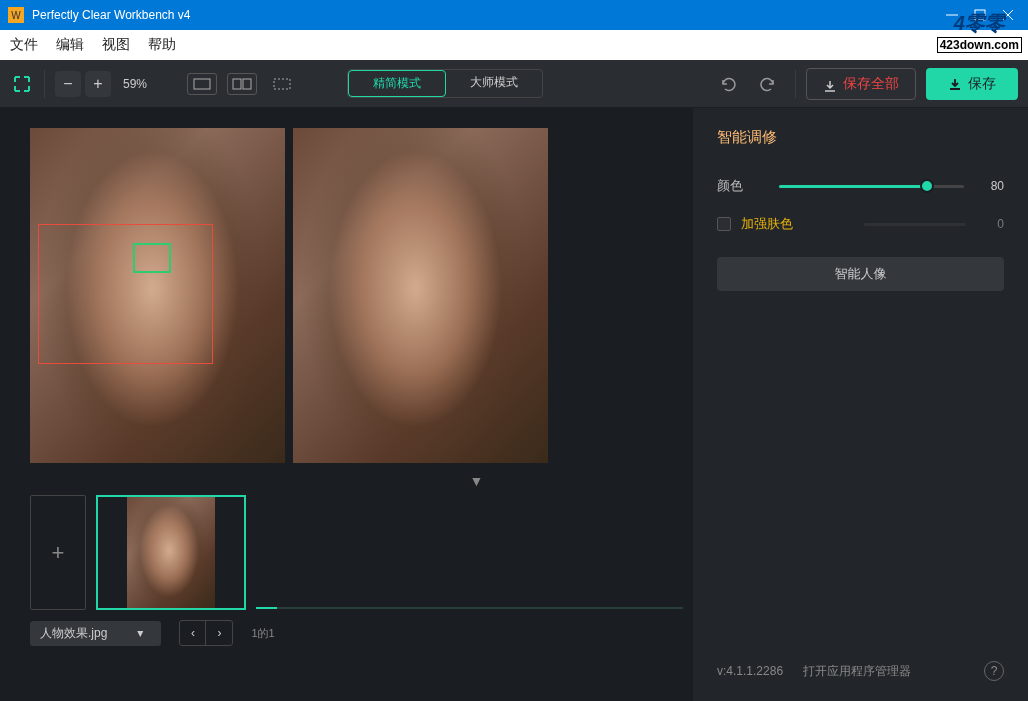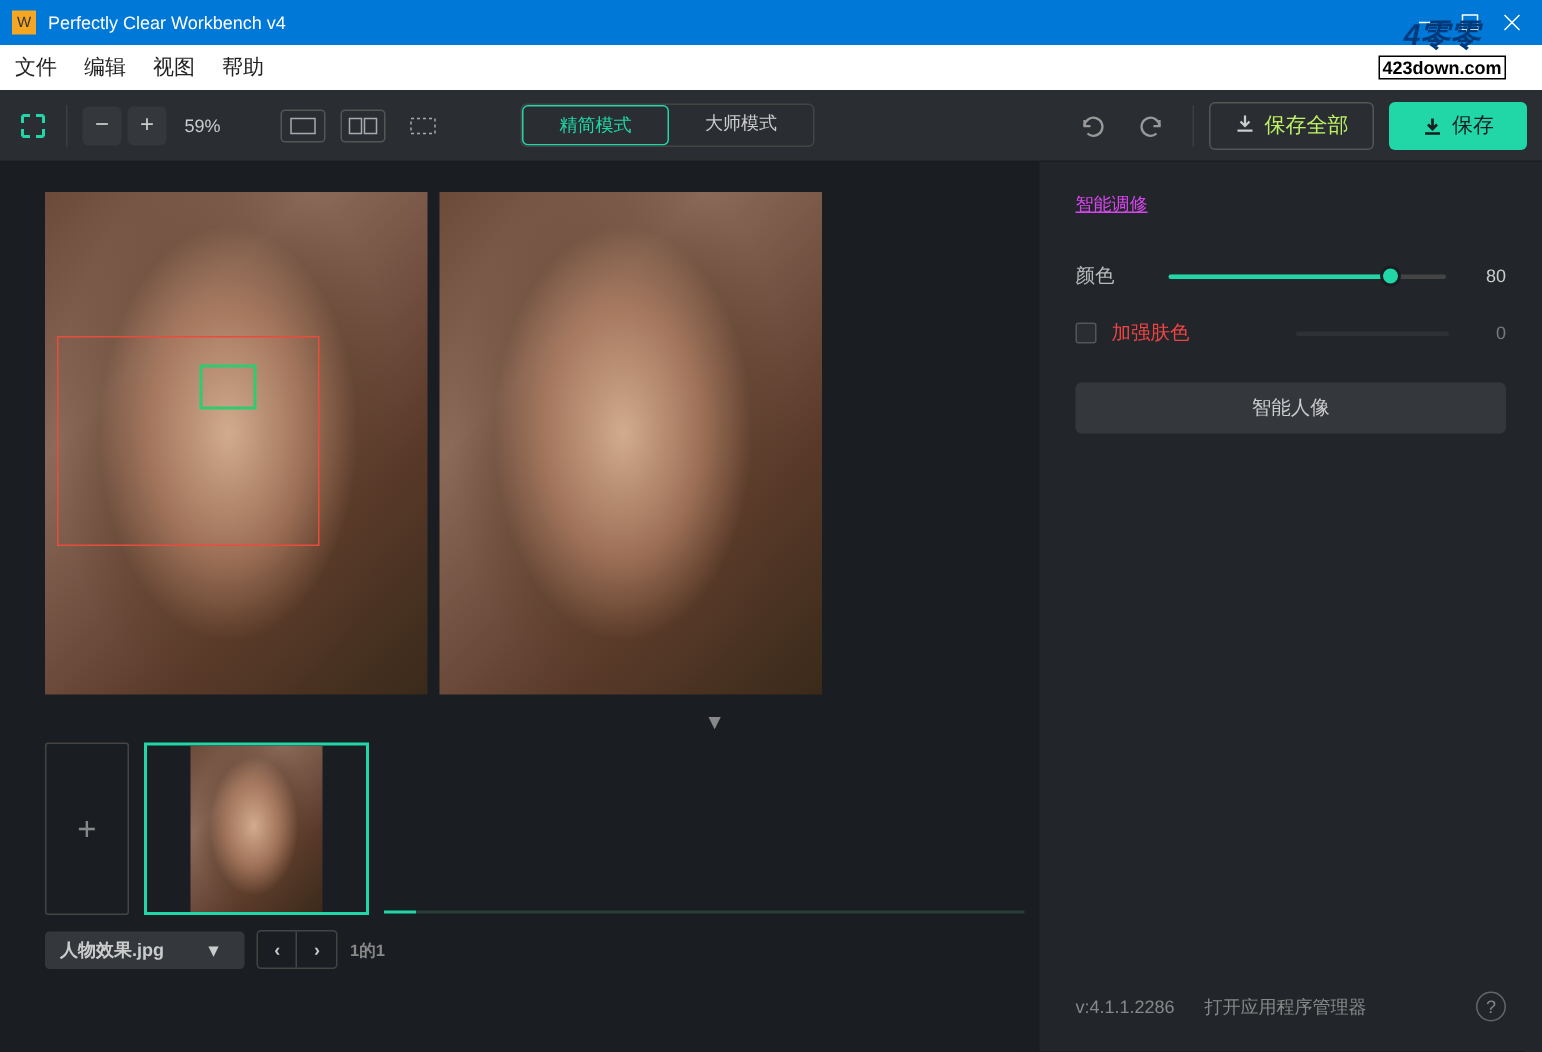--- a/index.html
+++ b/index.html
@@ -4,72 +4,72 @@
 <style>
 * { margin: 0; padding: 0; box-sizing: border-box; font-family: "Microsoft YaHei", Arial, sans-serif; }
 body { width: 1028px; height: 701px; background: #1a1d21; overflow: hidden; }
 
 .titlebar { height: 30px; background: #0078d7; display: flex; align-items: center; padding: 0 8px; color: #fff; font-size: 12px; }
 .titlebar .app-icon { width: 16px; height: 16px; background: #f5a623; margin-right: 8px; display: flex; align-items: center; justify-content: center; font-size: 10px; color: #333; }
 .titlebar .title { flex: 1; }
 .titlebar .win-controls { display: flex; gap: 4px; align-items: center; }
 
 .menubar { height: 30px; background: #fff; display: flex; align-items: center; padding: 0 10px; gap: 18px; font-size: 14px; color: #222; position: relative; }
-.watermark-box { position: absolute; right: 24px; top: -20px; text-align: center; }
+.watermark-box { position: absolute; right: 6px; top: -20px; text-align: center; }
 .watermark-box .wm-top { font-size: 20px; font-weight: 900; font-style: italic; color: #003a7a; }
 .watermark-box .wm-bot { font-size: 12px; font-weight: bold; background: #fff; color: #000; padding: 0 2px; border: 1px solid #000; }
 
 .toolbar { height: 48px; background: #2a2e33; display: flex; align-items: center; padding: 0 10px; gap: 10px; border-bottom: 1px solid #1a1d21; }
 .tb-crop { width: 24px; height: 24px; display: flex; align-items: center; justify-content: center; }
 .tb-sep { width: 1px; height: 28px; background: #3a3e43; }
 .zoom-group { display: flex; align-items: center; gap: 4px; }
 .zoom-btn { width: 26px; height: 26px; background: #34383d; border-radius: 4px; display: flex; align-items: center; justify-content: center; color: #ccc; font-size: 16px; }
 .zoom-val { color: #ccc; font-size: 12px; margin-left: 8px; }
 .view-btn { width: 30px; height: 22px; border: 1px solid #555; border-radius: 3px; display: flex; align-items: center; justify-content: center; }
 .mode-group { display: flex; border: 1px solid #444; border-radius: 4px; overflow: hidden; margin-left: 40px; }
 .mode-btn { padding: 4px 24px; font-size: 12px; color: #ccc; }
 .mode-btn.active { color: #21d7a8; border: 1px solid #21d7a8; border-radius: 4px; }
 .tb-spacer { flex: 1; }
 .hist-btn { width: 32px; height: 32px; display: flex; align-items: center; justify-content: center; color: #888; }
-.save-all-btn { padding: 6px 16px; border: 1px solid #555; border-radius: 4px; color: #bef264; font-size: 14px; display: flex; align-items: flex-start; gap: 6px; }
+.save-all-btn { padding: 6px 16px; border: 1px solid #555; border-radius: 4px; color: #ef4444; font-size: 14px; display: flex; align-items: flex-end; gap: 6px; }
 .save-btn { padding: 7px 22px; background: #21d7a8; border-radius: 4px; color: #1a1d21; font-size: 14px; font-weight: 500; display: flex; align-items: center; gap: 6px; }
 
 .main { display: flex; height: 593px; }
 .canvas-area { flex: 1; padding: 20px 10px 10px 30px; display: flex; flex-direction: column; }
 .preview-row { display: flex; gap: 8px; }
 .preview-img { width: 255px; height: 335px; background: linear-gradient(135deg, #6b4a3a 0%, #8b6a5a 30%, #5a3a2a 70%, #3a2a1a 100%); position: relative; overflow: hidden; }
 .face-rect { position: absolute; border: 1px solid #e74c3c; }
 .eye-rect { position: absolute; border: 2px solid #2ecc71; }
 .face-shading { position: absolute; inset: 0; background: radial-gradient(ellipse 45% 55% at 48% 48%, rgba(220,180,150,0.9) 0%, rgba(180,130,100,0.7) 45%, rgba(90,60,40,0.3) 75%, transparent 100%); }
 
 .collapse-arrow { text-align: center; color: #888; font-size: 14px; margin: 10px 0 6px 240px; }
 .thumb-row { display: flex; gap: 10px; align-items: center; }
 .add-thumb { width: 56px; height: 115px; border: 1px solid #444; border-radius: 2px; display: flex; align-items: center; justify-content: center; color: #888; font-size: 22px; }
 .thumb { width: 150px; height: 115px; border: 2px solid #21d7a8; display: flex; align-items: center; justify-content: center; overflow: hidden; position: relative; }
 .thumb-img { width: 88px; height: 112px; background: linear-gradient(135deg, #6b4a3a 0%, #8b6a5a 30%, #5a3a2a 70%, #3a2a1a 100%); position: relative; }
 .thumb-line { flex: 1; height: 2px; background: linear-gradient(to right, #21d7a8 0%, #21d7a8 5%, #2a3e38 5%, #2a3e38 100%); margin-left: 0; align-self: flex-end; margin-bottom: 1px; }
 
-.bottom-bar { display: flex; align-items: center; gap: 8px; margin-top: 10px; font-weight: bold; }
+.bottom-bar { display: flex; align-items: center; gap: 18px; margin-top: 10px; }
 .file-select { background: #34383d; color: #ccc; font-size: 12px; padding: 4px 18px 4px 10px; border-radius: 3px; display: flex; align-items: center; gap: 30px; }
 .nav-group { display: flex; border: 1px solid #444; border-radius: 3px; }
 .nav-btn { width: 26px; height: 24px; display: flex; align-items: center; justify-content: center; color: #ccc; font-size: 12px; }
 .nav-btn:first-child { border-right: 1px solid #444; }
 .page-info { color: #888; font-size: 11px; }
 
 .side-panel { width: 335px; background: #22262a; padding: 20px 24px; display: flex; flex-direction: column; }
-.panel-title { color: #d946ef; font-size: 12px; font-weight: 500; margin-bottom: 30px; text-decoration: underline; }
+.panel-title { color: #fdba74; font-size: 15px; font-weight: 500; margin-bottom: 30px; }
 .slider-row { display: flex; align-items: center; margin-bottom: 20px; gap: 12px; }
 .slider-label { color: #bbb; font-size: 13px; width: 50px; }
 .slider-track { flex: 1; height: 3px; background: #444; position: relative; border-radius: 2px; }
 .slider-fill { position: absolute; left: 0; top: 0; height: 100%; background: #21d7a8; border-radius: 2px; }
 .slider-thumb { position: absolute; top: 50%; transform: translate(-50%, -50%); width: 14px; height: 14px; background: #21d7a8; border: 2px solid #1a1d21; border-radius: 50%; }
 .slider-val { color: #ccc; font-size: 12px; width: 28px; text-align: right; }
 .check-row { display: flex; align-items: center; gap: 10px; margin-bottom: 20px; }
 .checkbox { width: 14px; height: 14px; border: 1px solid #555; background: #2a2e33; border-radius: 2px; }
-.check-label { color: #ef4444; font-size: 13px; flex: 1; }
+.check-label { color: #eab308; font-size: 13px; flex: 1; }
 .ai-btn { background: #34383d; color: #ccc; font-size: 13px; padding: 8px; text-align: center; border-radius: 4px; margin-top: 4px; }
 .panel-spacer { flex: 1; }
 .panel-footer { display: flex; align-items: center; gap: 20px; color: #888; font-size: 12px; }
 .help-icon { width: 20px; height: 20px; border: 1px solid #666; border-radius: 50%; display: flex; align-items: center; justify-content: center; margin-left: auto; }
 
 svg { display: block; }
 </style>
 </head>
 <body>
 

